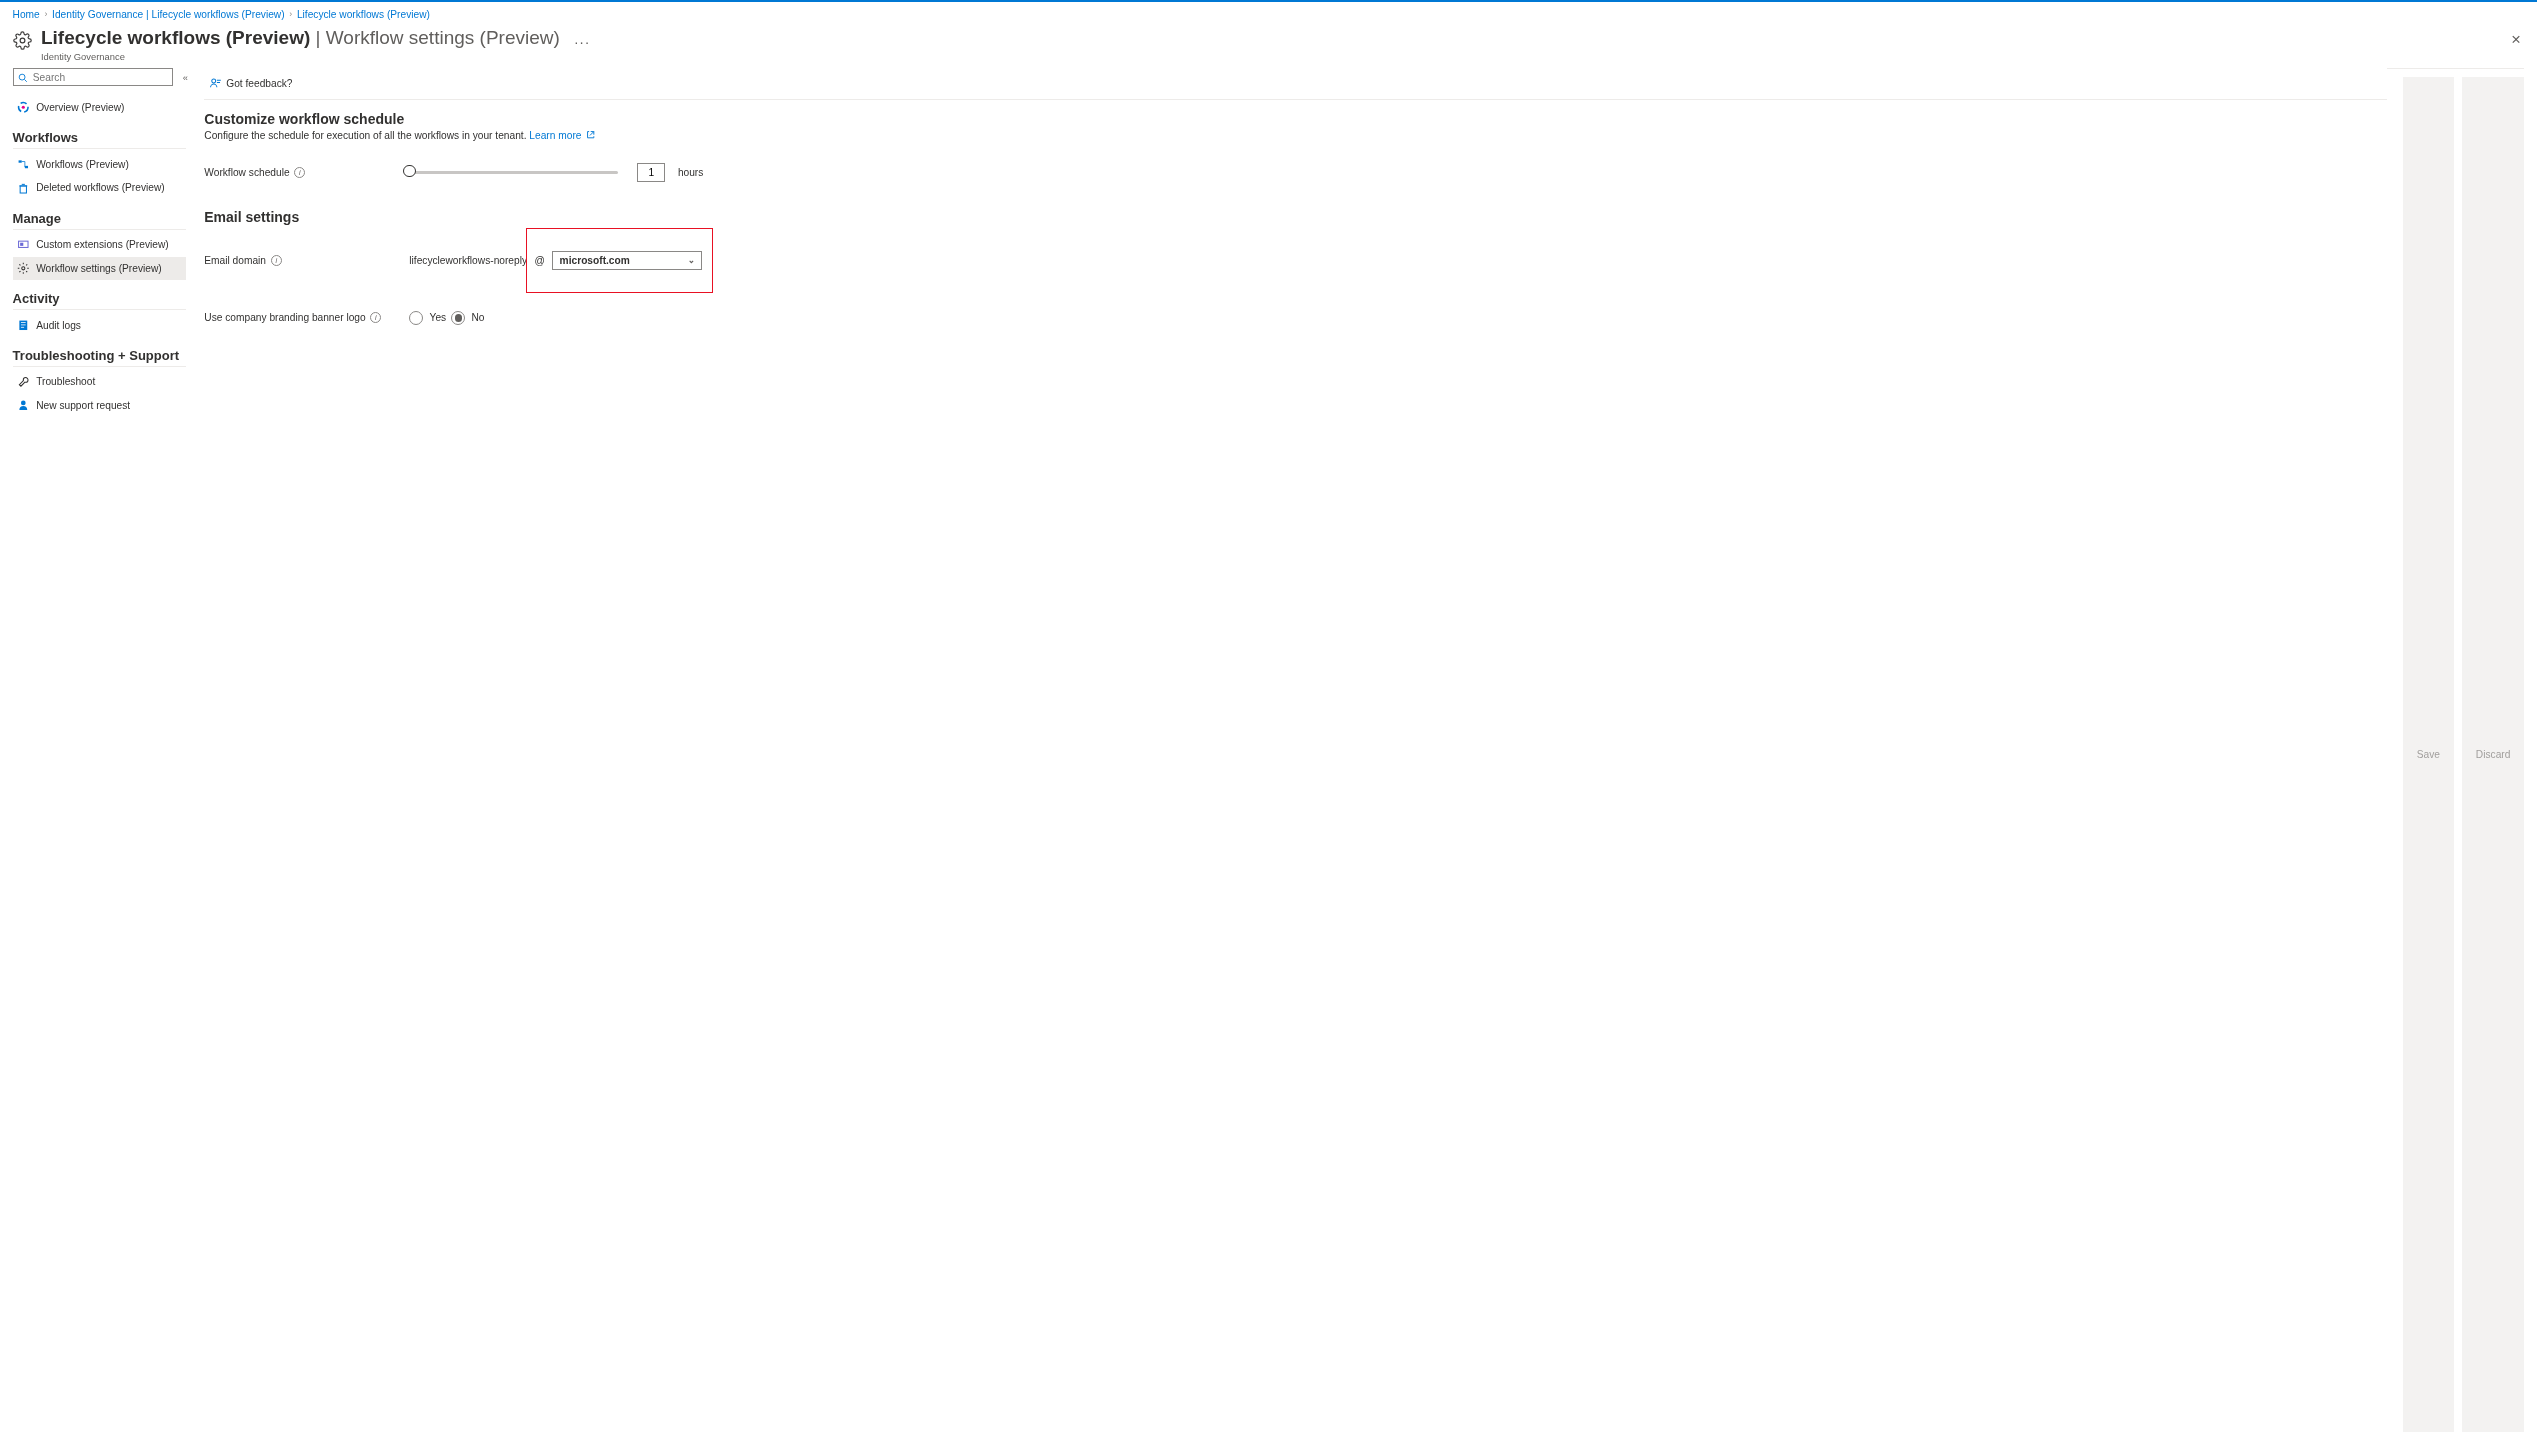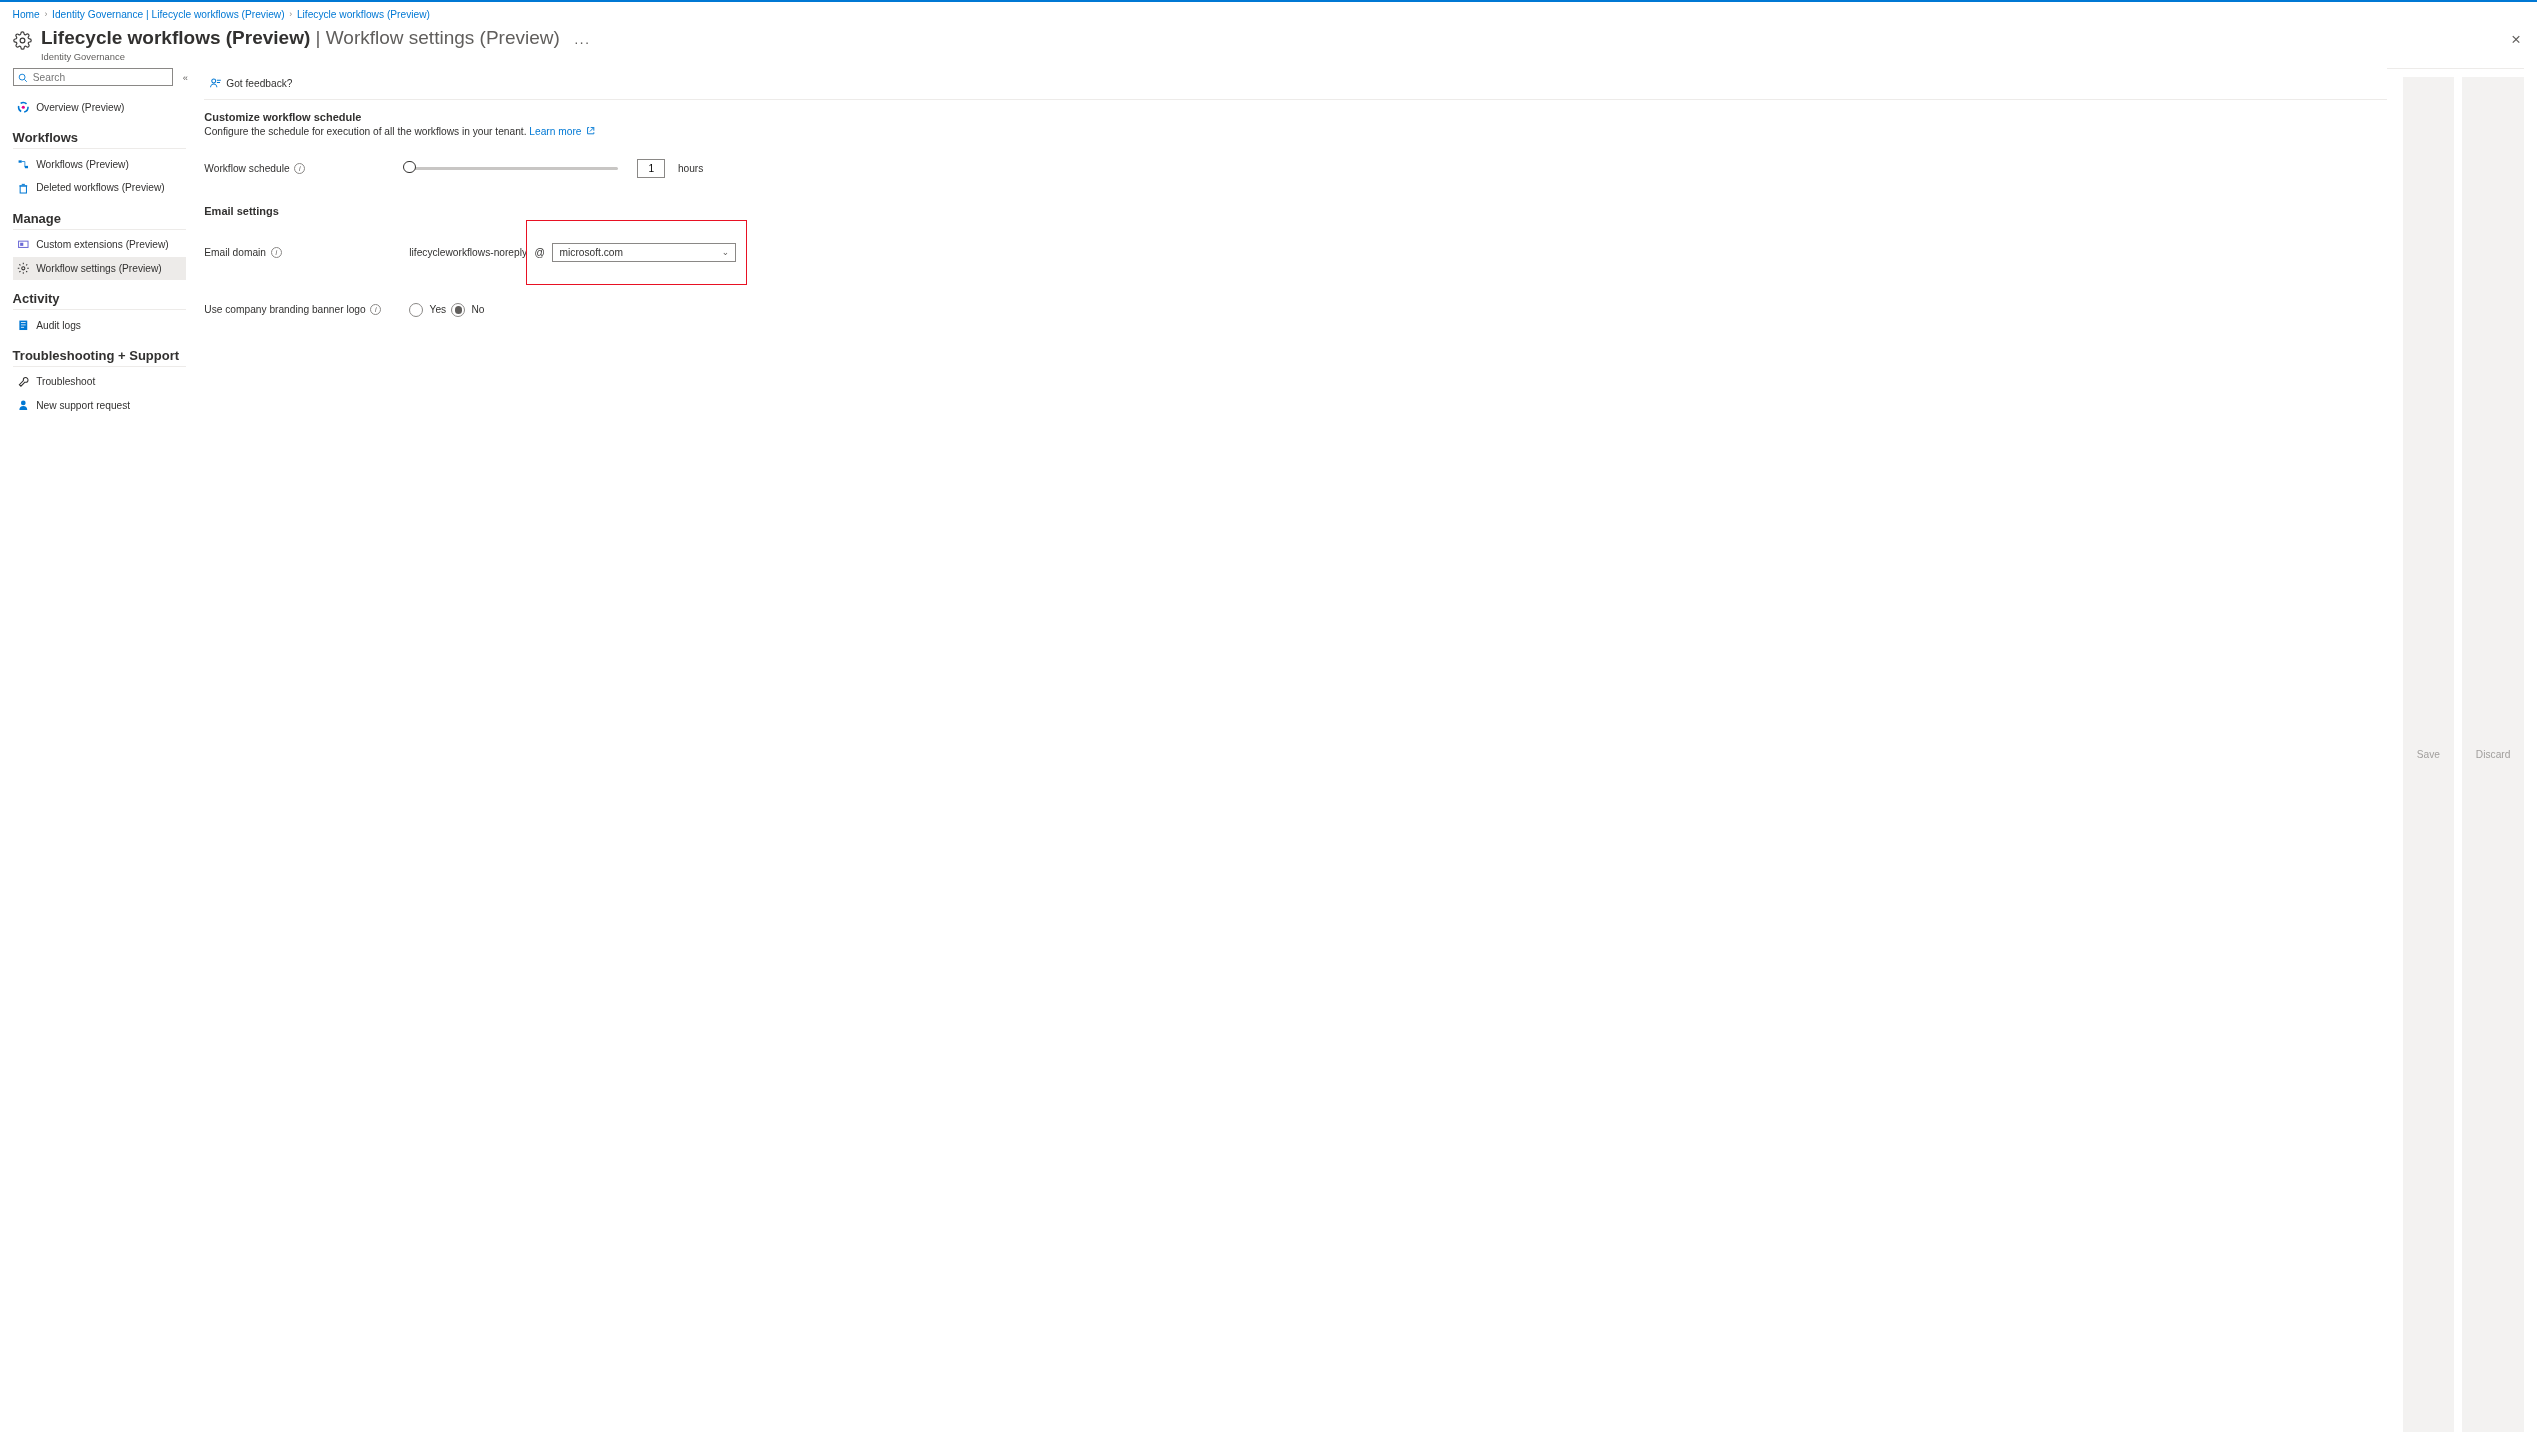--- a/index.html
+++ b/index.html
@@ -148,21 +148,21 @@
     height: 31.5px;
     border-bottom: 0.8px solid #edebe9;
     margin-bottom: 11px;
   }
   .toolbar svg { width: 12.6px; height: 12.6px; color: var(--blue); }
   .toolbar span { font-size: 10.2px; }
   .toolbar-item { display:flex; align-items:center; gap:4.7px; cursor:pointer; padding:3.1px 4.7px; }
 
   
   h2.section {
-    font-size: 11px; font-weight: 600; margin: 7.9px 0 3.1px 0;
+    font-size: 14px; font-weight: 600; margin: 7.9px 0 3.1px 0;
   }
   .desc { font-size: 10.2px; color: var(--text); margin-bottom: 15.7px; }
   .desc a { color: var(--blue); text-decoration: none; }
   .ext-icon { display:inline-block; width:9.4px; height:9.4px; vertical-align:-0.8px; margin-left:1.6px; }
 
   .setting-row {
     display: flex; align-items: center;
     min-height: 31.5px;
     margin-bottom: 9.4px;
   }
@@ -189,24 +189,25 @@
   }
   .num-input {
     width: 28px; height: 19px; border: 0.8px solid #8a8886;
     text-align: center; font-family: inherit; font-size: 10.2px;
   }
   .post-label { margin-left: 12.6px; font-size: 10.2px; }
 
   .email-prefix { font-size: 10.2px; margin-right: 1.6px; }
   .at { margin: 0 4.7px 0 1.6px; }
   .combo {
-    width: 184px; height: 19px; border: 0.8px solid #8a8886;
+    width: 150px; height: 19px; border: 0.8px solid #8a8886;
     display: flex; align-items: center; justify-content: space-between;
     padding: 0 6.3px; font-size: 10.2px; cursor: pointer;
     background: #fff;
+    font-weight: bold;
   }
   .combo .chev { font-size: 8.7px; color: #605e5c; }
 
   .radio-group { display: flex; align-items: center; gap: 5px; }
   .radio {
     display: flex; align-items: center; gap: 6.3px; font-size: 10.2px; cursor: pointer;
   }
   .radio .dot {
     width: 14px; height: 14px; border-radius: 50%;
     border: 0.8px solid #8a8886; position: relative; background:#fff;

